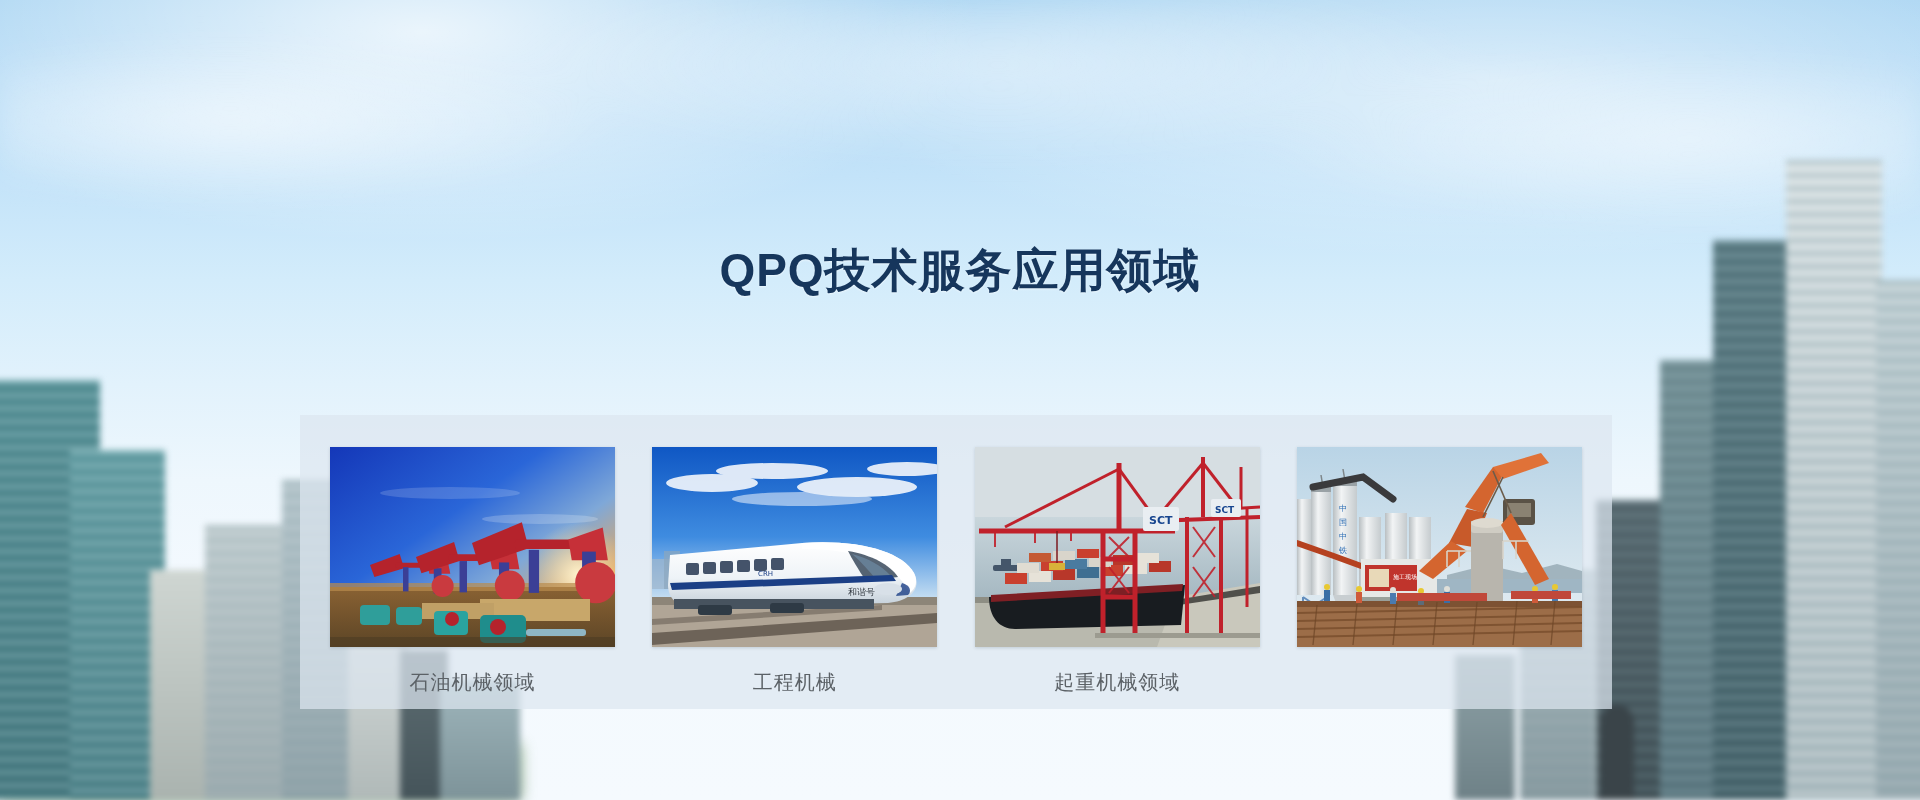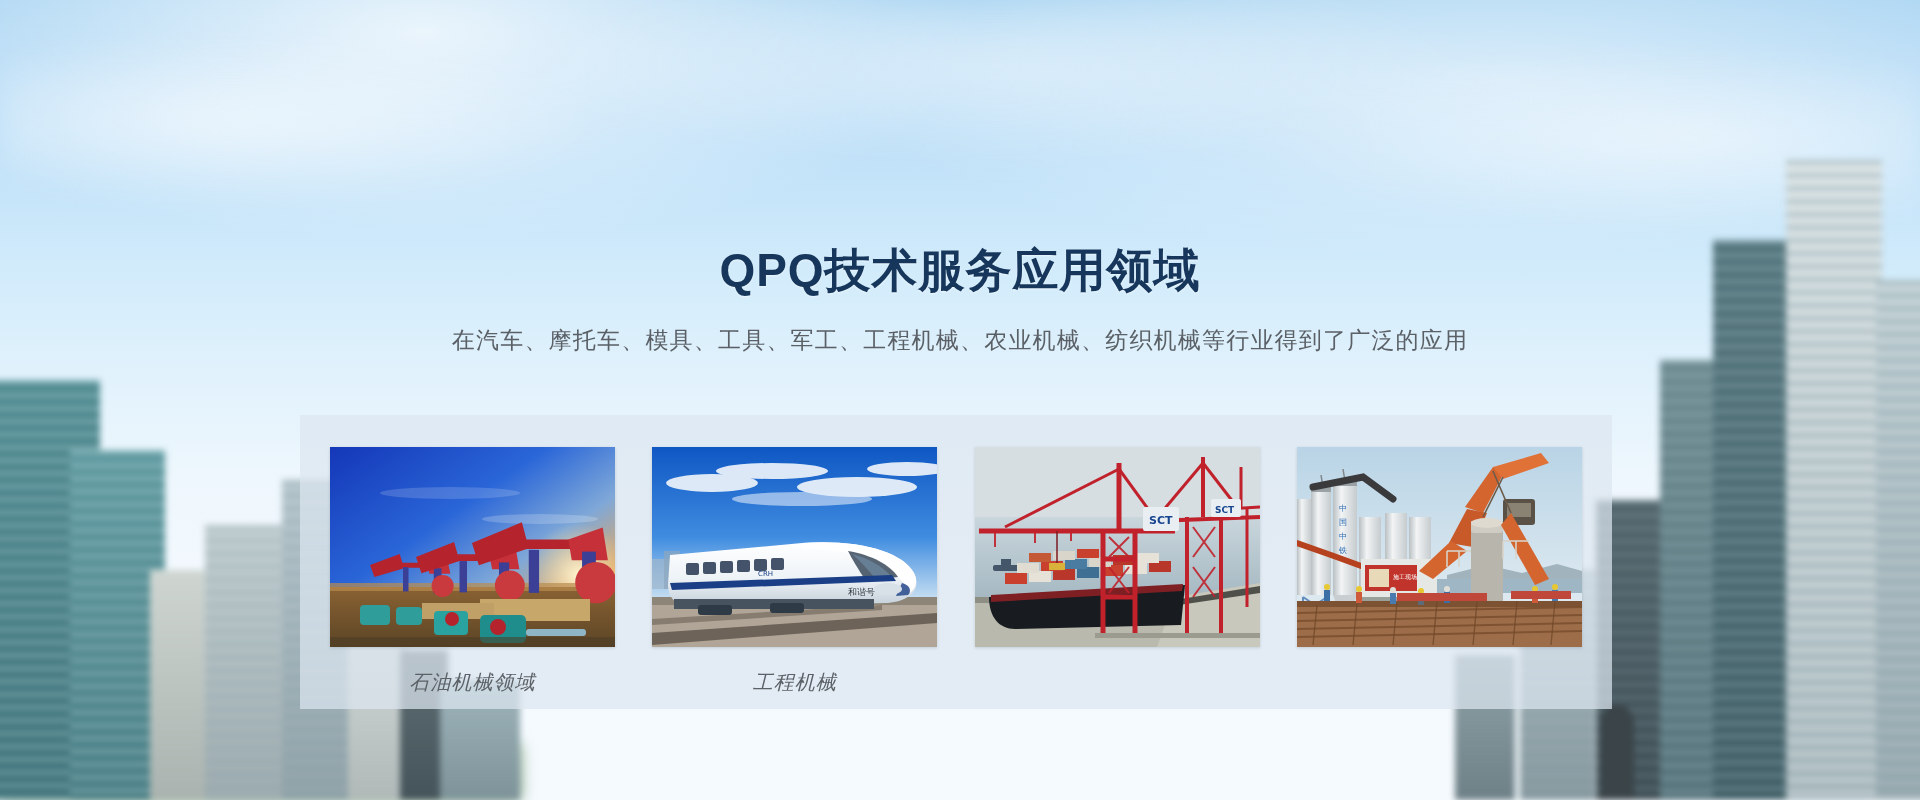--- a/index.html
+++ b/index.html
@@ -77,21 +77,21 @@
   .card { width:285px; }
   .thumb {
     width:285px; height:200px;
     background:#9fb4c6;
     overflow:hidden; position:relative;
     box-shadow:0 1px 3px rgba(40,60,80,.18);
   }
   .thumb > svg { display:block; width:100%; height:100%; }
   .caption {
     margin-top:22px; text-align:center;
-    font-size:20px; color:#5b6166; letter-spacing:1px;font-style:italic;
+    font-size:20px; color:#5b6166; letter-spacing:1px;
   }
 </style>
 </head>
 <body>
 
 <div id="banner">
 
   <div class="sky"></div>
   <div class="cloud-wash"></div>
 
@@ -134,21 +134,20 @@
     </div>
     <div class="bld" style="left:1876px;width:60px;height:520px;background:linear-gradient(180deg,#c8d6da,#9fb0b6);">
       <div class="win" style="background-image:repeating-linear-gradient(180deg,rgba(90,125,134,.5) 0 5px,rgba(0,0,0,0) 5px 13px);"></div>
     </div>
     <div class="bld" style="left:1600px;width:34px;height:95px;background:#3a4449;border-radius:18px 18px 0 0;"></div>
   </div>
 
   <div class="content">
 
     <div class="title">QPQ技术服务应用领域</div>
-    <div class="subtitle">在汽车、摩托车、模具、工具、军工、工程机械、农业机械、纺织机械等行业得到了广泛的应用</div>
 
     <div class="panel">
 
       <div class="card">
         <div class="thumb">
           <svg viewBox="0 0 285 200" preserveAspectRatio="xMidYMid slice">
             <defs>
               <linearGradient id="oilsky" x1="0" y1="0" x2="1" y2="1">
                 <stop offset="0" stop-color="#1437b8"></stop>
                 <stop offset="0.38" stop-color="#2a66d8"></stop>
@@ -367,20 +366,21 @@
             <rect x="74" y="116" width="16" height="7" fill="#d8b23a"></rect>
 
             <rect x="168" y="60" width="36" height="24" rx="2" fill="#e9eef2"></rect>
             <text x="174" y="77" font-size="11" font-weight="bold" fill="#17458f" font-family="DejaVu Sans, sans-serif">SCT</text>
             <rect x="236" y="52" width="30" height="18" rx="2" fill="#e9eef2"></rect>
             <text x="240" y="66" font-size="9" font-weight="bold" fill="#17458f" font-family="DejaVu Sans, sans-serif">SCT</text>
 
             <rect x="120" y="186" width="165" height="5" fill="#9c9b90"></rect>
           </svg>
         </div>
+        <div class="caption">起重机械领域</div>
       </div>
 
       <div class="card">
         <div class="thumb">
           <svg viewBox="0 0 285 200" preserveAspectRatio="xMidYMid slice">
             <defs>
               <linearGradient id="psky" x1="0" y1="0" x2="0" y2="1">
                 <stop offset="0" stop-color="#b9d4e6"></stop>
                 <stop offset="0.6" stop-color="#d6e5ee"></stop>
                 <stop offset="1" stop-color="#e8eef2"></stop>

